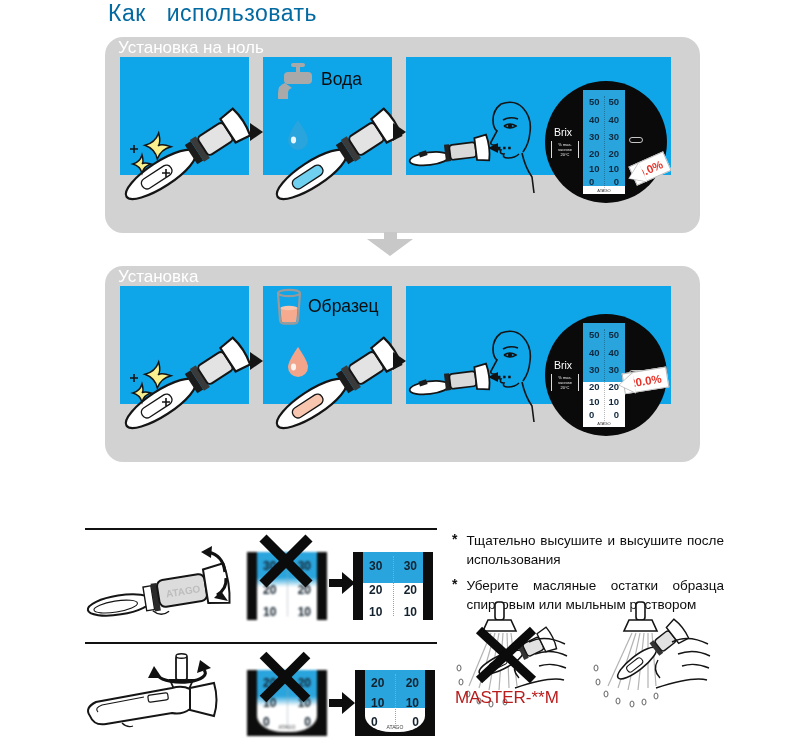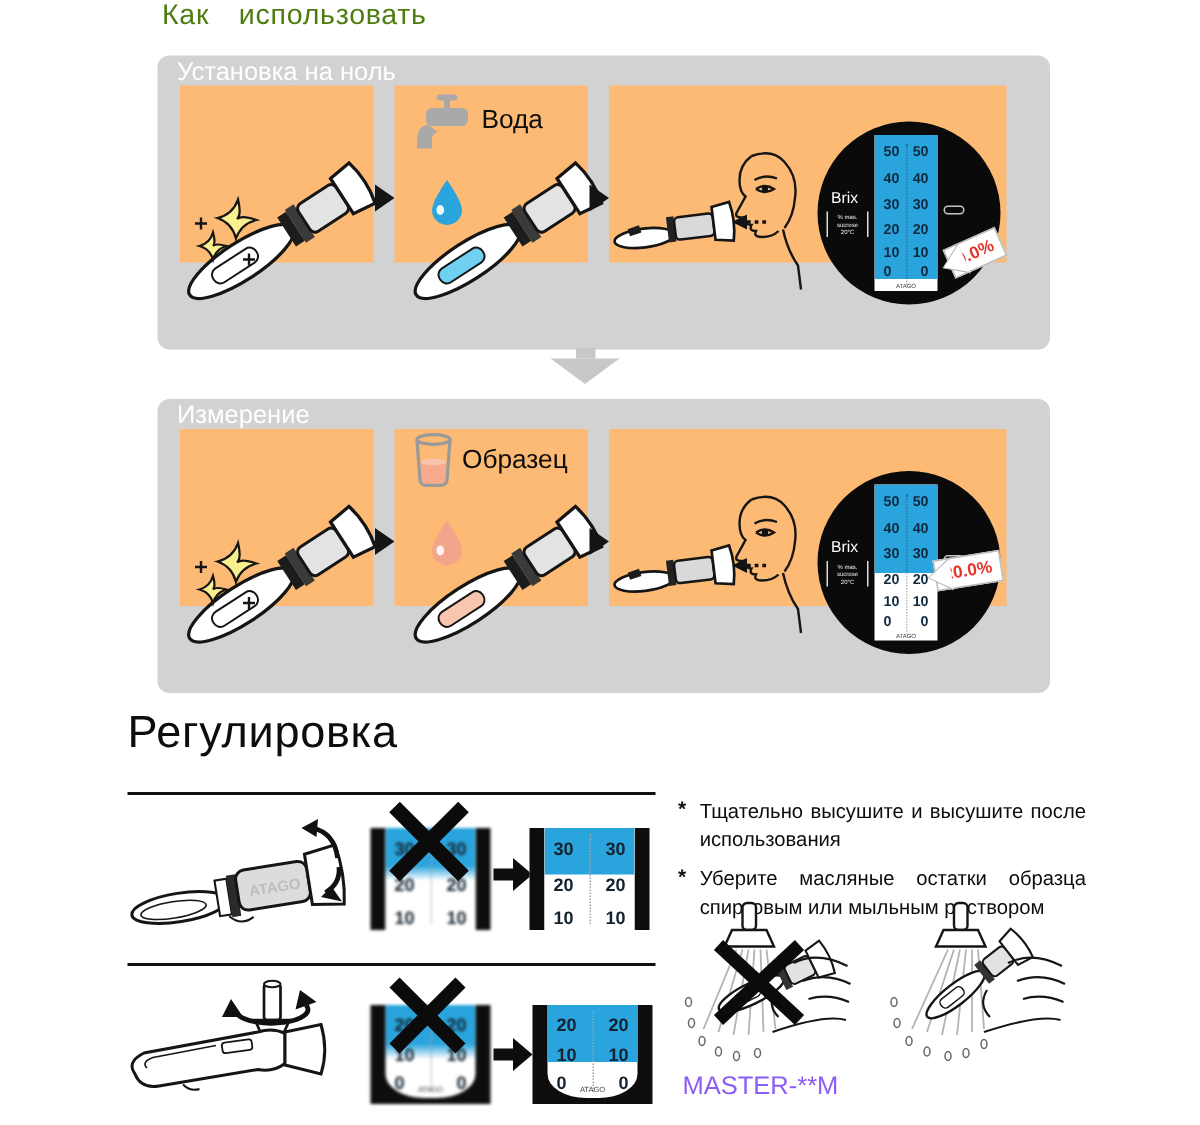--- a/index.html
+++ b/index.html
@@ -1,23 +1,23 @@
 <!DOCTYPE html>
 <html><head>
 <meta charset="utf-8">
 <style>
   *{box-sizing:border-box}
   html,body{margin:0;padding:0}
   body{width:800px;height:750px;background:#fff;font-family:"Liberation Sans",sans-serif;color:#111}
   .stage{position:relative;width:800px;height:750px;background:#fff;overflow:hidden}
-  h1.title{position:absolute;left:108px;top:0;margin:0;font-size:19px;font-weight:normal;letter-spacing:.5px;word-spacing:14px;color:#4d7c0f}
+  h1.title{position:absolute;left:108px;top:0;margin:0;font-size:23px;font-weight:normal;letter-spacing:.5px;word-spacing:14px;color:#0369a1}
   
-  .panel{position:absolute;left:105px;width:595px;height:196px;background:#d2d2d2;border-radius:8px}
+  .panel{position:absolute;left:105px;width:595px;height:196px;background:#d2d2d2;border-radius:18px}
   .ph{position:absolute;left:13px;top:1px;color:#fff;font-size:17px}
-  .cell{position:absolute;top:20px;height:118px;background:#fdba74;width:129px}
+  .cell{position:absolute;top:20px;height:118px;background:#0ea5e9;width:129px}
   .cell.c1{left:15px}.cell.c2{left:158px}.cell.c3{left:301px}.cell.c4{left:429px;width:137px}
   .cellarrow{position:absolute;top:86px;width:0;height:0;border:9px solid transparent;border-left:13px solid #141414}
   .ca1{left:145px}.ca2{left:288px}.ca3{left:432px}
   .steplabel{position:absolute;font-size:17.5px;color:#0d0d0d}
   
   .da-stem{position:absolute;left:384px;top:232px;width:13px;height:7px;background:#c8c8c8}
   .da-tri{position:absolute;left:367px;top:239px;width:0;height:0;border-left:23px solid transparent;border-right:23px solid transparent;border-top:17px solid #c8c8c8}
   
   .cv{position:absolute;width:122px;height:122px;border-radius:50%;background:#0a0a0a}
   .strip{position:absolute;left:38px;top:9px;width:42px;height:104px;background:#fff;overflow:hidden}
@@ -46,21 +46,21 @@
   .sv2{position:absolute;width:80px;background:#0d0d0d}
   .sv2 .inner2{position:absolute;left:10px;right:10px;top:0;bottom:4px;background:#fff;border-radius:0 0 26px 26px / 0 0 16px 16px;overflow:hidden}
   .sv-atago{position:absolute;bottom:2px;left:0;right:0;text-align:center;font-size:5px;color:#444}
   .solidblue{background:#29a4dc}
   .fadeblue{background:linear-gradient(180deg,#29a4dc 0 72%,rgba(41,164,220,0) 100%)}
   
   .bullets{position:absolute;left:452px;top:531px;width:272px}
   .bullet{display:flex;gap:9px;margin-bottom:7px}
   .bullet .mark{font-weight:bold;font-size:14px;line-height:1.25}
   .bullet .btxt{flex:1;font-size:13.5px;line-height:1.42;text-align:justify;color:#0d0d0d}
-  .model{position:absolute;top:714px;font-size:17px;color:#8b5cf6;white-space:nowrap}
+  .model{position:absolute;top:688px;font-size:17px;color:#b91c1c;white-space:nowrap}
   svg{display:block;position:absolute;overflow:visible}
   svg text{font-family:"Liberation Sans",sans-serif}
 </style>
 </head>
 <body>
 
 <div class="stage">
 
   <h1 class="title">Как использовать</h1>
 
@@ -186,21 +186,21 @@
           <span>0.0%</span>
         </div>
       </div>
     </div>
   </section>
 
   <div class="da-stem"></div>
   <div class="da-tri"></div>
 
   <section class="panel" style="top:266px">
-    <div class="ph">Измерение</div>
+    <div class="ph">Установка</div>
 
     <div class="cell c1">
       <svg style="left:6px;top:48px" width="120" height="106" viewBox="0 0 120 106">
         <g transform="translate(3,90) rotate(-33)" stroke="#151515" fill="#fff">
           <ellipse cx="38" cy="0" rx="41" ry="12.5" stroke-width="2.2"></ellipse>
           <rect x="16" y="-5.5" width="34" height="11" rx="5" stroke-width="1.3" fill="#fff"></rect>
           <rect x="74" y="-11.5" width="7" height="23" fill="#1c1c1c" stroke="none"></rect>
           <rect x="81" y="-13" width="7" height="26" fill="#3a3a3a" stroke="none"></rect>
           <rect x="88" y="-11" width="30" height="22" rx="4" fill="#e3e3e3" stroke-width="2"></rect>
           <path d="M118,-14 L134,-16 Q138,0 134,16 L118,14 Z" stroke-width="2.2"></path>
@@ -308,21 +308,20 @@
         <div class="cv-brand">Brix</div>
         <div class="cv-sub">% mas. sucrose 20°C</div>
         <div class="cv-mark"></div>
         <div class="tag" style="left:78px;top:56px;transform:rotate(-9deg)">
           <span>20.0%</span>
         </div>
       </div>
     </div>
   </section>
 
-  <h2 class="h2" style="left:85px;top:472px">Регулировка</h2>
   <div class="rule" style="left:85px;top:528px;width:352px"></div>
 
   <svg style="left:84px;top:540px" width="158" height="84" viewBox="0 0 158 84">
     <g transform="rotate(-9 79 52)" stroke="#151515" fill="#fff">
       <ellipse cx="34" cy="58" rx="32" ry="9.5" stroke-width="2"></ellipse>
       <ellipse cx="30" cy="59" rx="22" ry="5.5" stroke-width="1.1" fill="none"></ellipse>
       <rect x="60" y="44" width="8" height="24" stroke-width="1.4"></rect>
       <rect x="68" y="42" width="6" height="28" fill="#2a2a2a" stroke="none"></rect>
       <rect x="74" y="40" width="48" height="27" rx="6" fill="#dcdcdc" stroke-width="2"></rect>
       <path d="M122,36 L143,33 Q147,53 143,73 L122,70 Z" stroke-width="2"></path>

